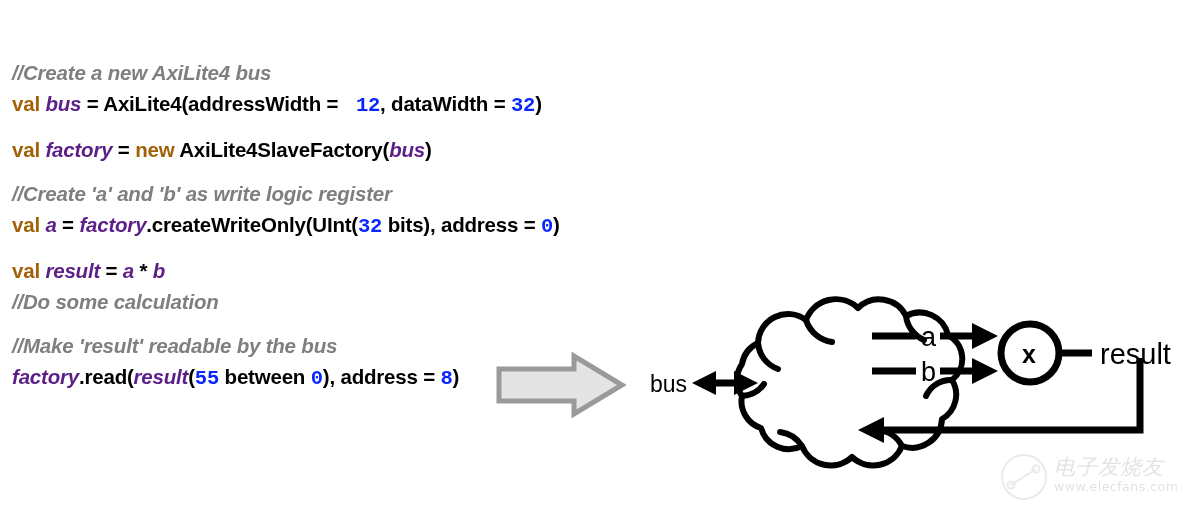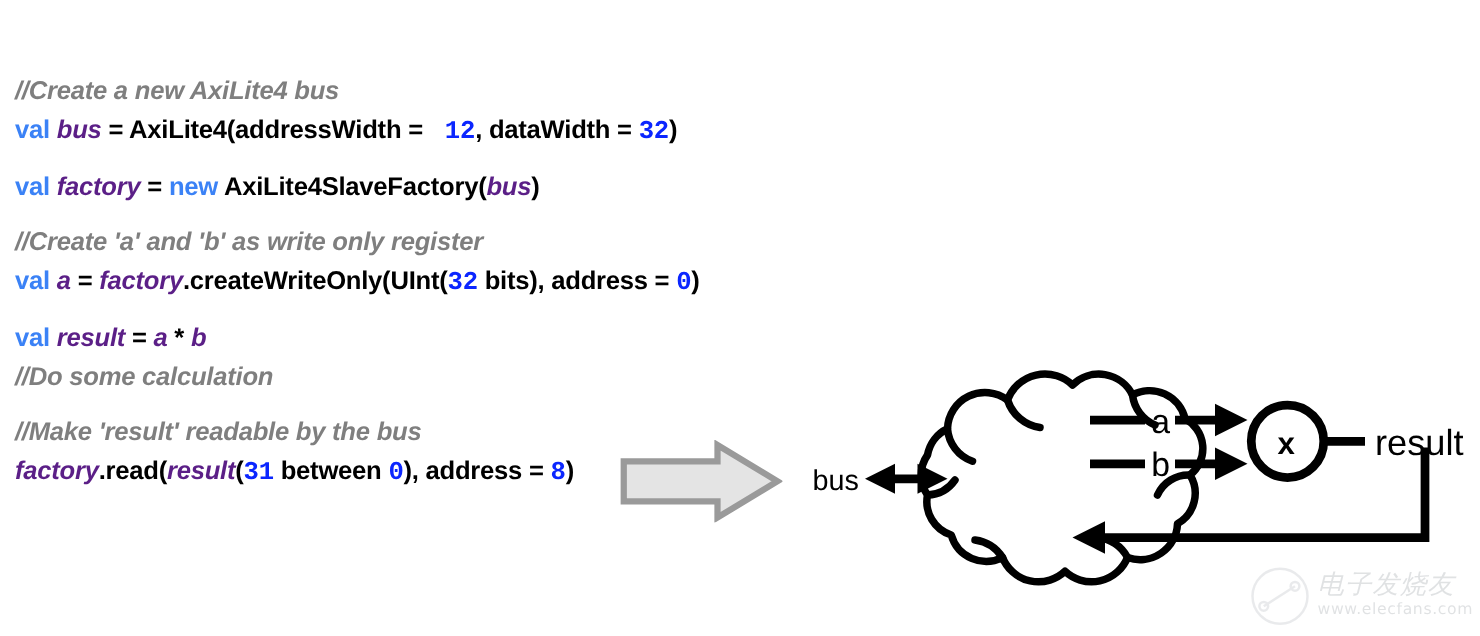--- a/index.html
+++ b/index.html
@@ -35,21 +35,21 @@
     white-space: pre;
     letter-spacing: -0.2px;
   }
 
   .comment {
     color: #7f7f7f;
     font-style: italic;
     font-weight: bold;
   }
 
-  .kw   { color: #3b82f6; }            
+  .kw   { color: #a16207; }            
   .var  { color: #5b1f87; font-style: italic; }  
   .typ  { color: #000000; }  
   .pln  { color: #000000; }
   .num  { color: #0b26ff; font-family: Liberation Mono, monospace; }
 
   
   #transition-arrow {
     position: absolute;
     left: 496px;
     top: 352px;
@@ -99,30 +99,30 @@
 
 <div id="code-panel">
     <div class="code-block">
       <div class="code-line comment">//Create a new AxiLite4 bus</div>
       <div class="code-line"><span class="kw">val </span><span class="var">bus</span><span class="pln"> = </span><span class="typ">AxiLite4</span><span class="pln">(addressWidth = </span><span class="num"> 12</span><span class="pln">, dataWidth = </span><span class="num">32</span><span class="pln">)</span></div>
     </div>
     <div class="code-block">
       <div class="code-line"><span class="kw">val </span><span class="var">factory</span><span class="pln"> = </span><span class="kw">new</span><span class="pln"> AxiLite4SlaveFactory(</span><span class="var">bus</span><span class="pln">)</span></div>
     </div>
     <div class="code-block">
-      <div class="code-line comment">//Create 'a' and 'b' as write only register</div>
+      <div class="code-line comment">//Create 'a' and 'b' as write logic register</div>
       <div class="code-line"><span class="kw">val </span><span class="var">a</span><span class="pln"> = </span><span class="var">factory</span><span class="pln">.createWriteOnly(UInt(</span><span class="num">32</span><span class="pln"> bits), address = </span><span class="num">0</span><span class="pln">)</span></div>
     </div>
     <div class="code-block">
       <div class="code-line"><span class="kw">val </span><span class="var">result</span><span class="pln"> = </span><span class="var">a</span><span class="pln"> * </span><span class="var">b</span></div>
       <div class="code-line comment">//Do some calculation</div>
     </div>
     <div class="code-block">
       <div class="code-line comment">//Make 'result' readable by the bus</div>
-      <div class="code-line"><span class="var">factory</span><span class="pln">.read(</span><span class="var">result</span><span class="pln">(</span><span class="num">31</span><span class="pln"> between </span><span class="num">0</span><span class="pln">), address = </span><span class="num">8</span><span class="pln">)</span></div>
+      <div class="code-line"><span class="var">factory</span><span class="pln">.read(</span><span class="var">result</span><span class="pln">(</span><span class="num">55</span><span class="pln"> between </span><span class="num">0</span><span class="pln">), address = </span><span class="num">8</span><span class="pln">)</span></div>
     </div>
   </div>
 
 <div id="transition-arrow">
   <svg width="130" height="66" viewBox="0 0 130 66">
     <polygon points="3,17 78,17 78,4 126,33 78,62 78,49 3,49" fill="#e4e4e4" stroke="#9a9a9a" stroke-width="5" stroke-linejoin="miter"></polygon>
   </svg>
 </div>
 
 <div id="diagram">

